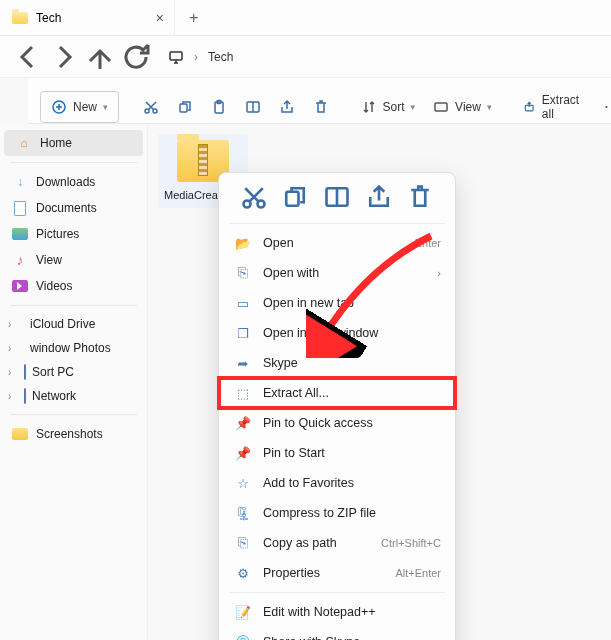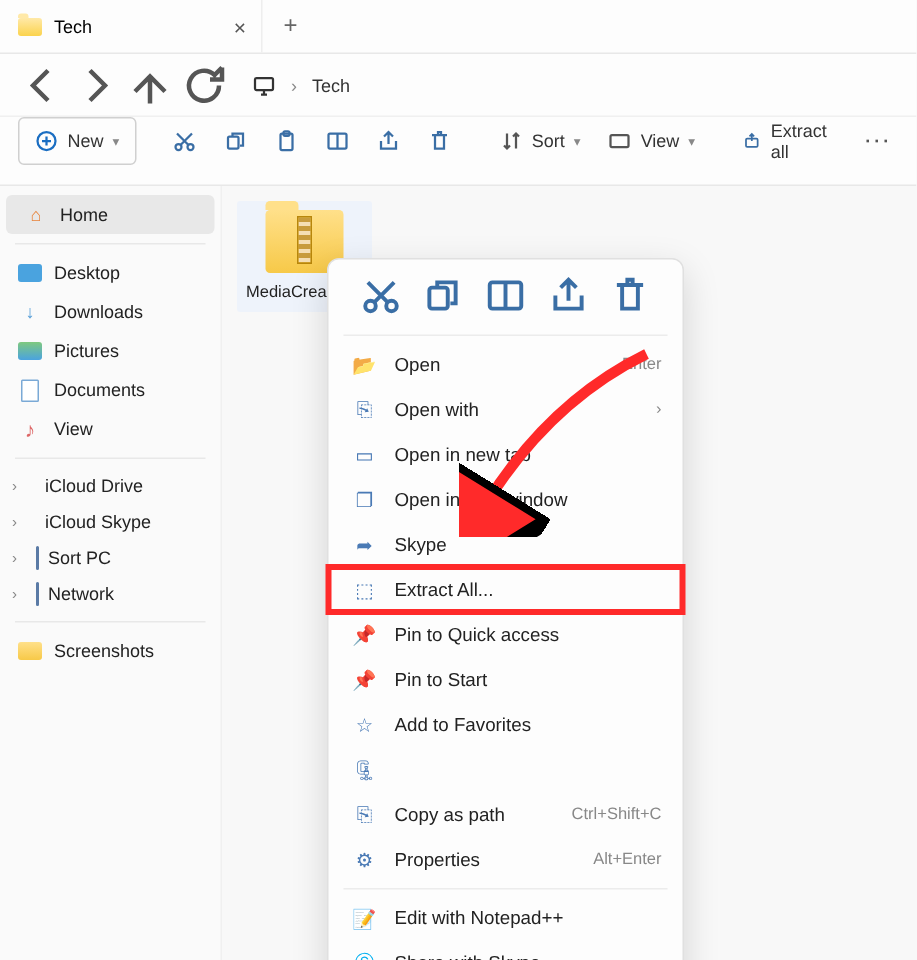--- a/index.html
+++ b/index.html
@@ -6,21 +6,21 @@
 body { width: 611px; height: 640px; background: #f8f8f8; overflow: hidden; position: relative; }
 .titlebar { display: flex; align-items: center; height: 36px; background: #fdfdfd; border-bottom: 1px solid #e8e8e8; }
 .tab { display: flex; align-items: center; gap: 8px; padding: 0 12px; height: 100%; font-size: 12px; width: 175px; border-right: 1px solid #eee; position: relative; }
 .tab-close { position: absolute; right: 10px; font-size: 14px; color: #555; }
 .folder-icon-sm { width: 16px; height: 12px; background: linear-gradient(#ffe9a8,#fbd34d); border-radius: 2px; position: relative; }
 .folder-icon-sm::before { content: ''; position: absolute; top: -3px; left: 0; width: 7px; height: 3px; background: #ffe9a8; border-radius: 2px 2px 0 0; }
 .plus-tab { padding: 0 14px; color: #666; font-size: 16px; }
 .navbar { display: flex; align-items: center; height: 42px; padding: 0 12px; gap: 4px; background: #fdfdfd; border-bottom: 1px solid #f0f0f0; }
 .nav-btn { width: 32px; height: 32px; display: flex; align-items: center; justify-content: center; color: #555; font-size: 14px; border-radius: 4px; cursor: pointer; }
 .breadcrumb { display: flex; align-items: center; gap: 10px; margin-left: 12px; font-size: 12px; color: #333; }
-.toolbar { display: flex; align-items: flex-start; height: 46px; padding: 0 12px; gap: 2px; background: #fdfdfd; border-bottom: 1px solid #e8e8e8; }
+.toolbar { display: flex; align-items: flex-end; height: 46px; padding: 0 12px; gap: 2px; background: #fdfdfd; border-bottom: 1px solid #e8e8e8; margin-left: 28px; }
 .tool-btn { height: 32px; display: flex; align-items: center; justify-content: center; padding: 0 8px; border-radius: 4px; font-size: 12px; color: #333; gap: 6px; cursor: pointer; }
 .tool-btn.new { border: 1px solid #d0d0d0; padding: 0 10px; }
 .tool-btn svg { width: 16px; height: 16px; }
 .sep { width: 1px; height: 22px; background: #e4e4e4; margin: 0 6px; }
 .main { display: flex; height: calc(100% - 124px); }
 .sidebar { width: 148px; padding: 6px 0; background: #fafafa; border-right: 1px solid #f0f0f0; display: flex; flex-direction: column; gap: 0; font-size: 12px; }
 .side-item { display: flex; align-items: center; gap: 8px; padding: 5px 12px; cursor: pointer; color: #222; }
 .side-item.active { background: #e8e8e8; border-radius: 4px; margin: 0 4px; }
 .side-item .ic { width: 16px; height: 16px; display: flex; align-items: center; justify-content: center; }
 .side-sep { height: 1px; background: #e8e8e8; margin: 6px 10px; }
@@ -170,55 +170,55 @@
 </div>
 
 <div class="main">
   <div class="sidebar">
     <div class="side-item active">
         <span class="ic ic-home">⌂</span>
         <span>Home</span>
       </div>
     <div class="side-sep"></div>
     <div class="side-item">
-        <span class="ic">
-          <span class="ic-desk"></span>
-        </span>
-        <span>Desktop</span>
-      </div>
-    <div class="side-item">
         <span class="ic ic-dl">↓</span>
         <span>Downloads</span>
+      </div>
+    <div class="side-item">
+        <span class="ic">
+          <span class="ic-doc"></span>
+        </span>
+        <span>Documents</span>
       </div>
     <div class="side-item">
         <span class="ic">
           <span class="ic-pic"></span>
         </span>
         <span>Pictures</span>
       </div>
     <div class="side-item">
-        <span class="ic">
-          <span class="ic-doc"></span>
-        </span>
-        <span>Documents</span>
-      </div>
-    <div class="side-item">
         <span class="ic ic-music">♪</span>
         <span>View</span>
+      </div>
+    <div class="side-item">
+        <span class="ic">
+          <span class="ic-vid"></span>
+        </span>
+        <span>Videos</span>
       </div>
     <div class="side-sep"></div>
     <div class="side-expand">
         <span class="chev">›</span>
         <span class="ic"><span class="ic-cloud"></span></span>
         <span>iCloud Drive</span>
       </div>
     <div class="side-expand">
         <span class="chev">›</span>
         <span class="ic"><span class="ic-cloud"></span></span>
-        <span>iCloud Skype</span>
+        <span>window Photos</span>
       </div>
     <div class="side-expand">
         <span class="chev">›</span>
         <span class="ic"><span class="ic-pc"></span></span>
         <span>Sort PC</span>
       </div>
     <div class="side-expand">
         <span class="chev">›</span>
         <span class="ic"><span class="ic-net"></span></span>
         <span>Network</span>
@@ -308,20 +308,21 @@
   <div class="ctx-item">
       <span class="ci">📌</span>
       <span>Pin to Start</span>
     </div>
   <div class="ctx-item">
       <span class="ci">☆</span>
       <span>Add to Favorites</span>
     </div>
   <div class="ctx-item">
       <span class="ci">🗜</span>
+      <span>Compress to ZIP file</span>
     </div>
   <div class="ctx-item">
       <span class="ci">⎘</span>
       <span>Copy as path</span>
       <span class="hint">Ctrl+Shift+C</span>
     </div>
   <div class="ctx-item">
       <span class="ci">⚙</span>
       <span>Properties</span>
       <span class="hint">Alt+Enter</span>

